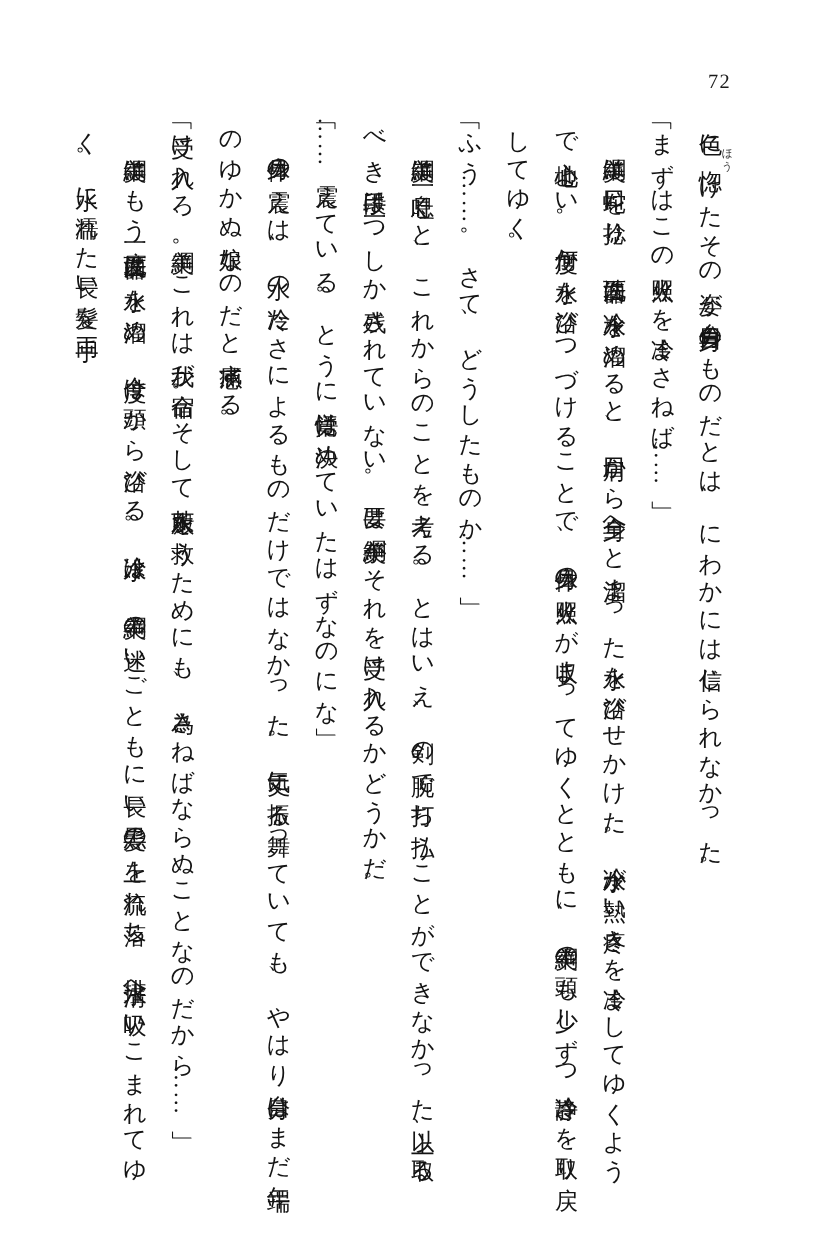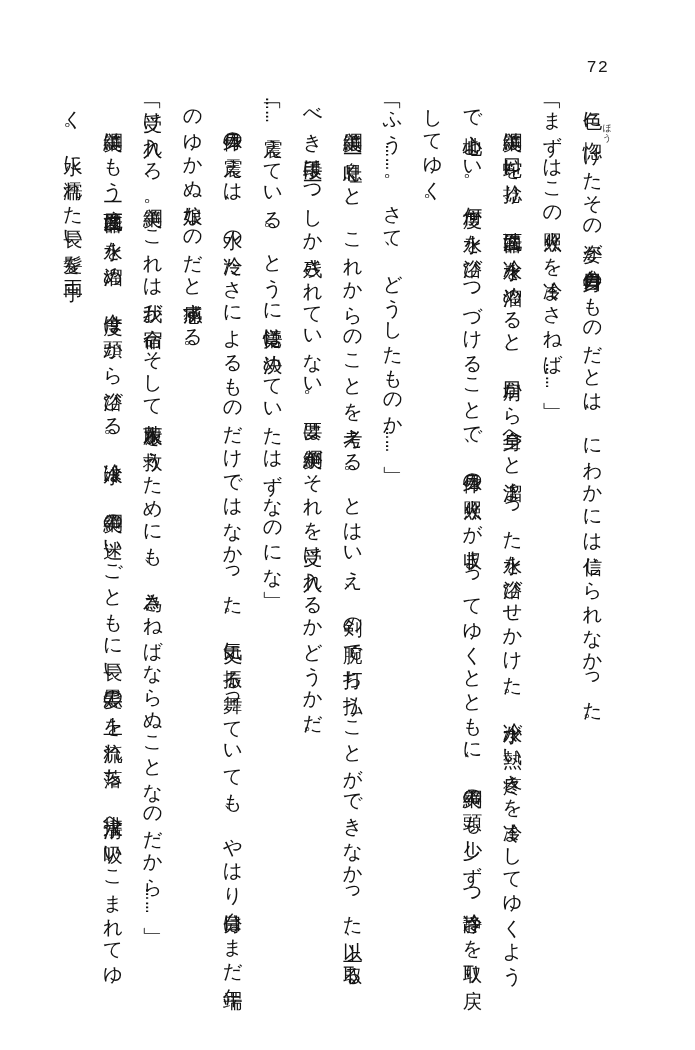--- a/index.html
+++ b/index.html
@@ -10,21 +10,20 @@
   body {
     font-family: "Liberation Serif", "DejaVu Serif", serif;
     color: #111111;
   }
   #page {
     position: relative;
     width: 695px;
     height: 1014px;
     background: #ffffff;
     overflow: hidden;
-    font-family: Liberation Mono, monospace;
   }
   
   #page-number {
     position: absolute;
     top: 58px;
     right: 86px;
     font-size: 17px;
     letter-spacing: 1px;
     color: #1a1a1a;
   }

